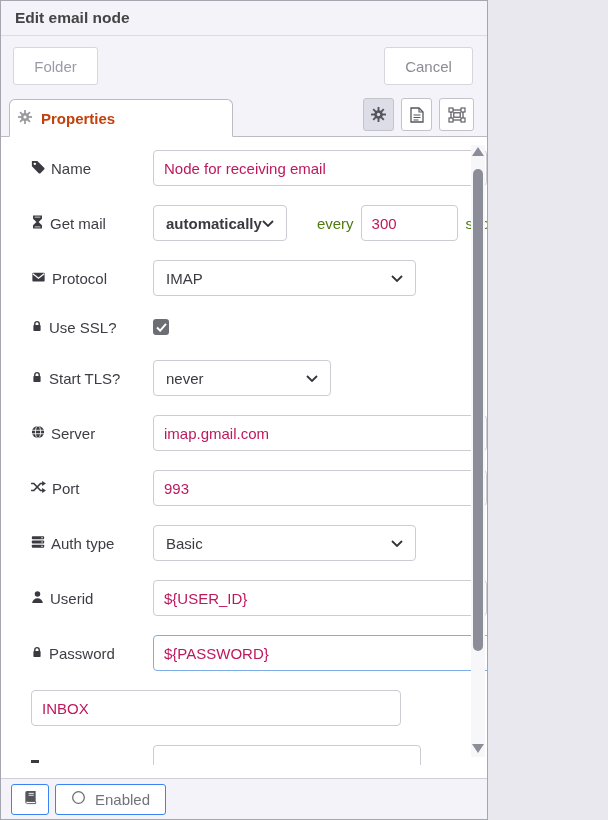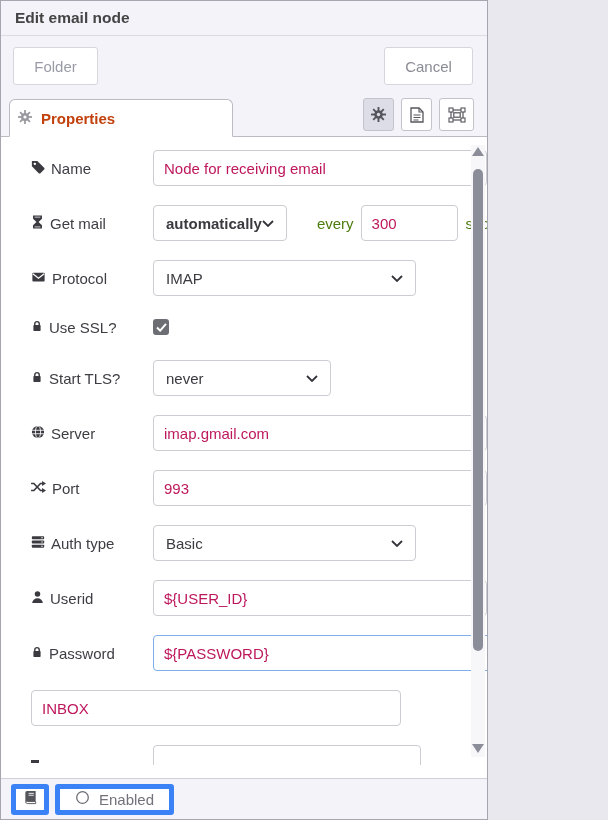--- a/index.html
+++ b/index.html
@@ -112,21 +112,21 @@
   .sb-up { top: 2px; border-bottom: 9px solid #8b8e99; }
   .sb-down { bottom: 4px; border-top: 9px solid #8b8e99; }
   .sb-thumb { position: absolute; top: 24px; left: 2px; width: 10px; height: 482px; border-radius: 5px; background: #8b8e99; cursor: grab; }
   
   .ftr {
     height: 41px; flex: 0 0 41px;
     border-top: 1px solid #cfcfd7; background: #f3f3f9;
     display: flex; align-items: center; padding: 0 10px; gap: 6px;
   }
   .fbtn {
-    height: 31px; border: 5px solid #3b82f6; border-radius: 3px;
+    height: 31px; border: 1px solid #3b82f6; border-radius: 3px;
     background: #fff; display: inline-flex; align-items: center;
     justify-content: center; gap: 9px; cursor: pointer;
     font-size: 15px; color: #72727c;
   }
   .fbtn-book { width: 38px; }
   .fbtn-enabled { padding: 0 15px; }
 </style>
 </head>
 <body>
 

